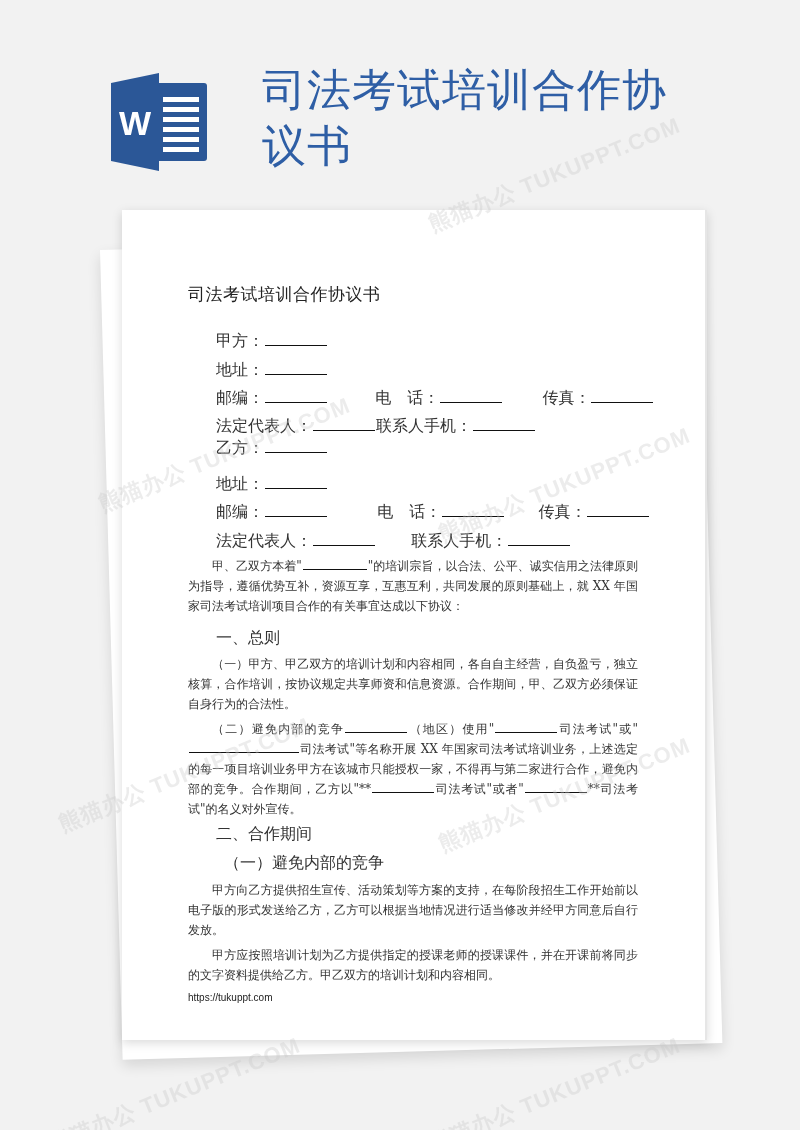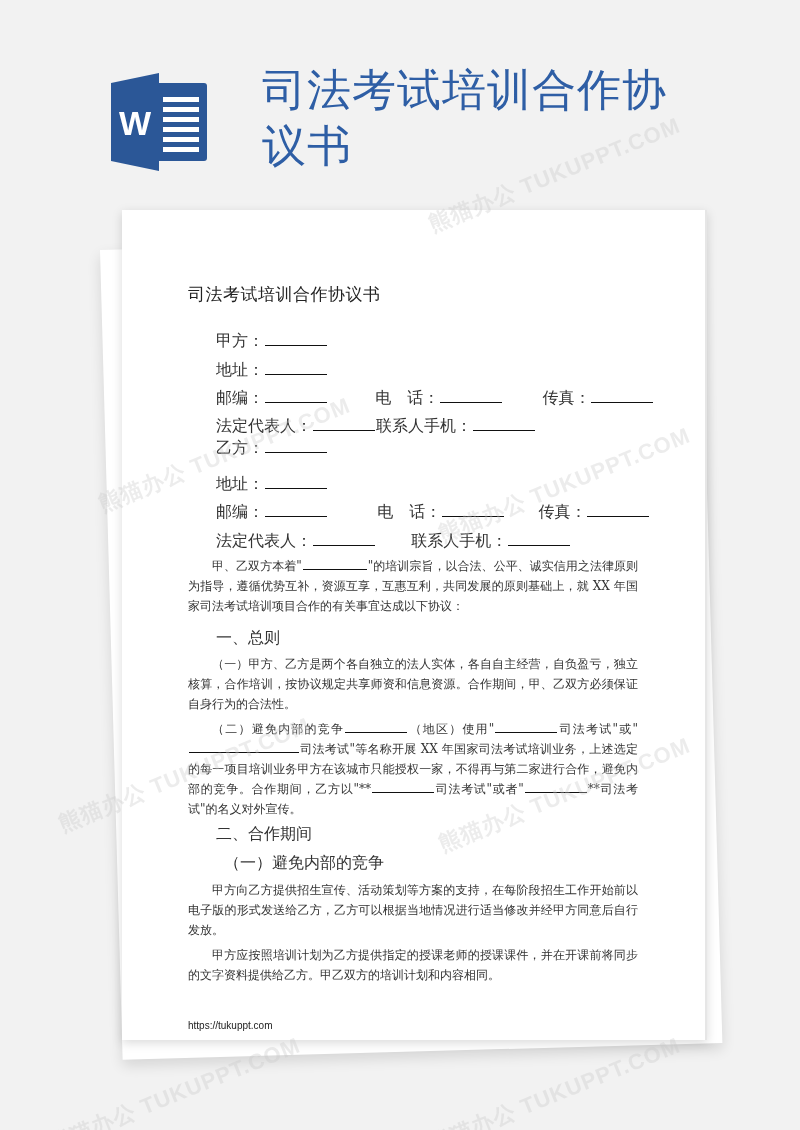--- a/index.html
+++ b/index.html
@@ -39,21 +39,20 @@
   .w62 { width:62px; } .w64{width:64px;} .w100{width:110px;}
   .para {
     position:absolute; left:66px; width:450px; font-size:12px; line-height:20px; color:#333;
     text-align:justify;
   }
   .indent { text-indent:24px; }
   .heading { position:absolute; left:94px; font-size:16px; color:#333; }
   .footer-link {
     position:absolute; left:66px; top:782px; font-size:10px; color:#222;
     font-family:"Liberation Sans",sans-serif;
-    margin-top:28px;
   }
 </style>
 </head>
 <body>
 
 <svg class="word-icon" viewBox="0 0 100 98">
   <rect x="38" y="10" width="58" height="78" rx="3" fill="#2b5797"></rect>
   <rect x="52" y="24" width="36" height="5" fill="#fff"></rect>
   <rect x="52" y="34" width="36" height="5" fill="#fff"></rect>
   <rect x="52" y="44" width="36" height="5" fill="#fff"></rect>
@@ -103,21 +102,21 @@
     <span>法定代表人：</span><span class="blank w62"></span>
     <span style="display:inline-block;width:16px"></span>
     <span>联系人手机：</span><span class="blank w62"></span>
   </div>
 
   <div class="para indent" style="top:346px">
     <span>甲、乙双方本着"</span><span class="blank w64"></span><span>"的培训宗旨，以合法、公平、诚实信用之法律原则为指导，遵循优势互补，资源互享，互惠互利，共同发展的原则基础上，就 XX 年国家司法考试培训项目合作的有关事宜达成以下协议：</span>
   </div>
 
   <div class="heading" style="top:418px">一、总则</div>
-  <div class="para indent" style="top:444px">（一）甲方、乙方是两个各自独立的法人实体，各自自主经营，自负盈亏，独立核算，合作培训，按协议规定共享师资和信息资源。合作期间，甲、乙双方必须保证自身行为的合法性。</div>
+  <div class="para indent" style="top:444px">（一）甲方、甲乙双方的培训计划和内容相同，各自自主经营，自负盈亏，独立核算，合作培训，按协议规定共享师资和信息资源。合作期间，甲、乙双方必须保证自身行为的合法性。</div>
   <div class="para indent" style="top:509px">
     <span>（二）避免内部的竞争</span><span class="blank w62"></span><span>（地区）使用"</span><span class="blank w62"></span><span>司法考试"或"</span><span class="blank w100"></span><span>司法考试"等名称开展 XX 年国家司法考试培训业务，上述选定的每一项目培训业务甲方在该城市只能授权一家，不得再与第二家进行合作，避免内部的竞争。合作期间，乙方以"**</span><span class="blank w62"></span><span>司法考试"或者"</span><span class="blank w62"></span><span>**司法考试"的名义对外宣传。</span>
   </div>
 
   <div class="heading" style="top:614px">二、合作期间</div>
   <div class="heading" style="top:643px;left:102px">（一）避免内部的竞争</div>
   <div class="para indent" style="top:735px">甲方应按照培训计划为乙方提供指定的授课老师的授课课件，并在开课前将同步的文字资料提供给乙方。甲乙双方的培训计划和内容相同。</div>
   <div class="para indent" style="top:670px">甲方向乙方提供招生宣传、活动策划等方案的支持，在每阶段招生工作开始前以电子版的形式发送给乙方，乙方可以根据当地情况进行适当修改并经甲方同意后自行发放。</div>
 
   <div class="footer-link">https://tukuppt.com</div>

